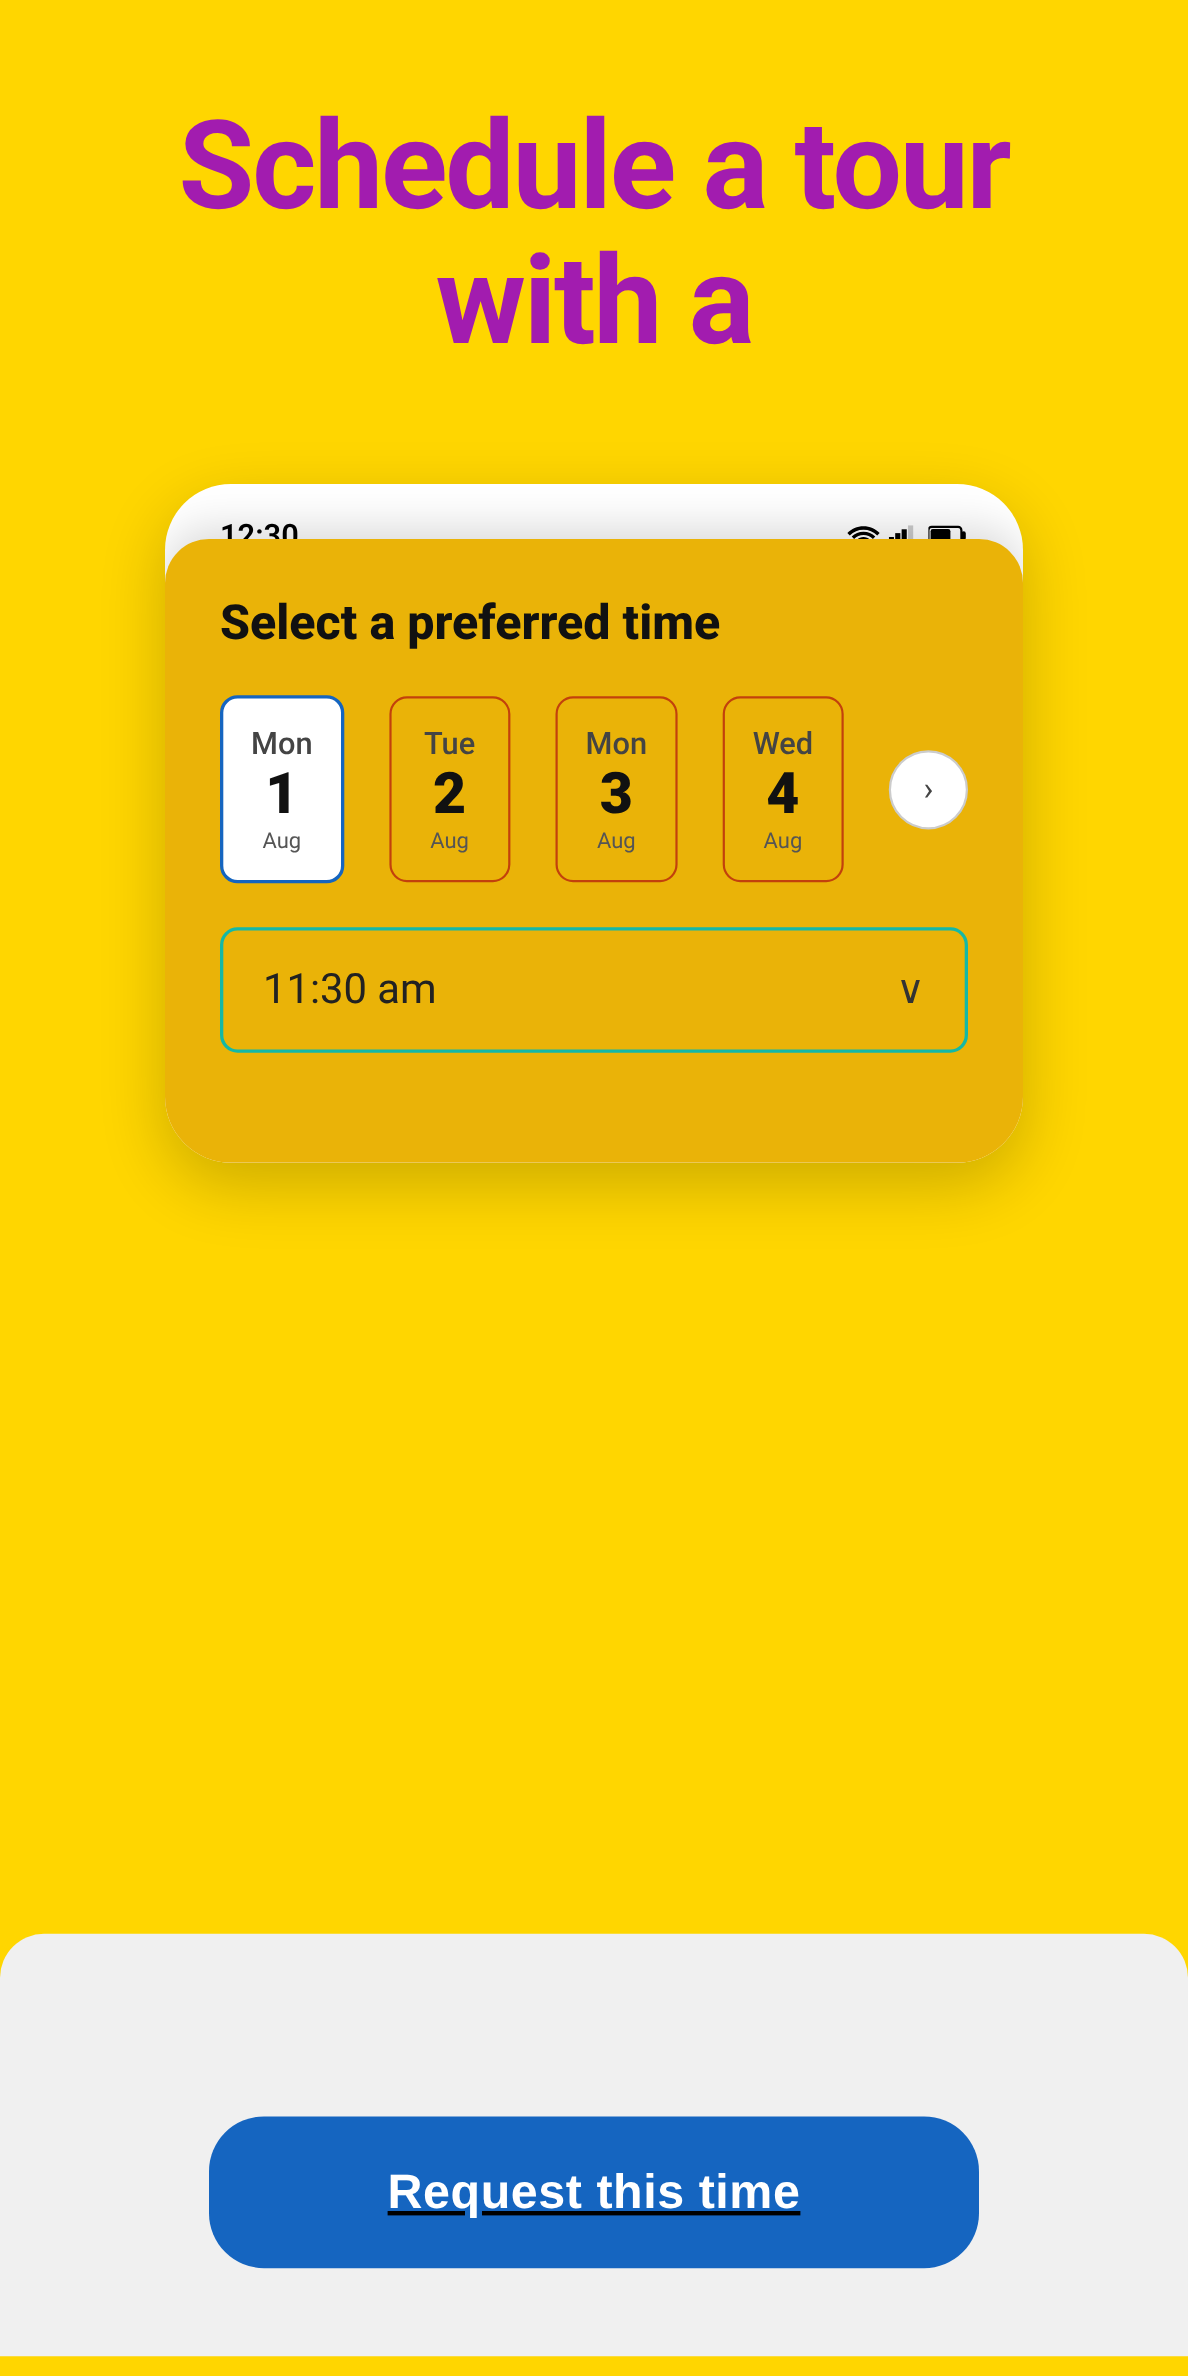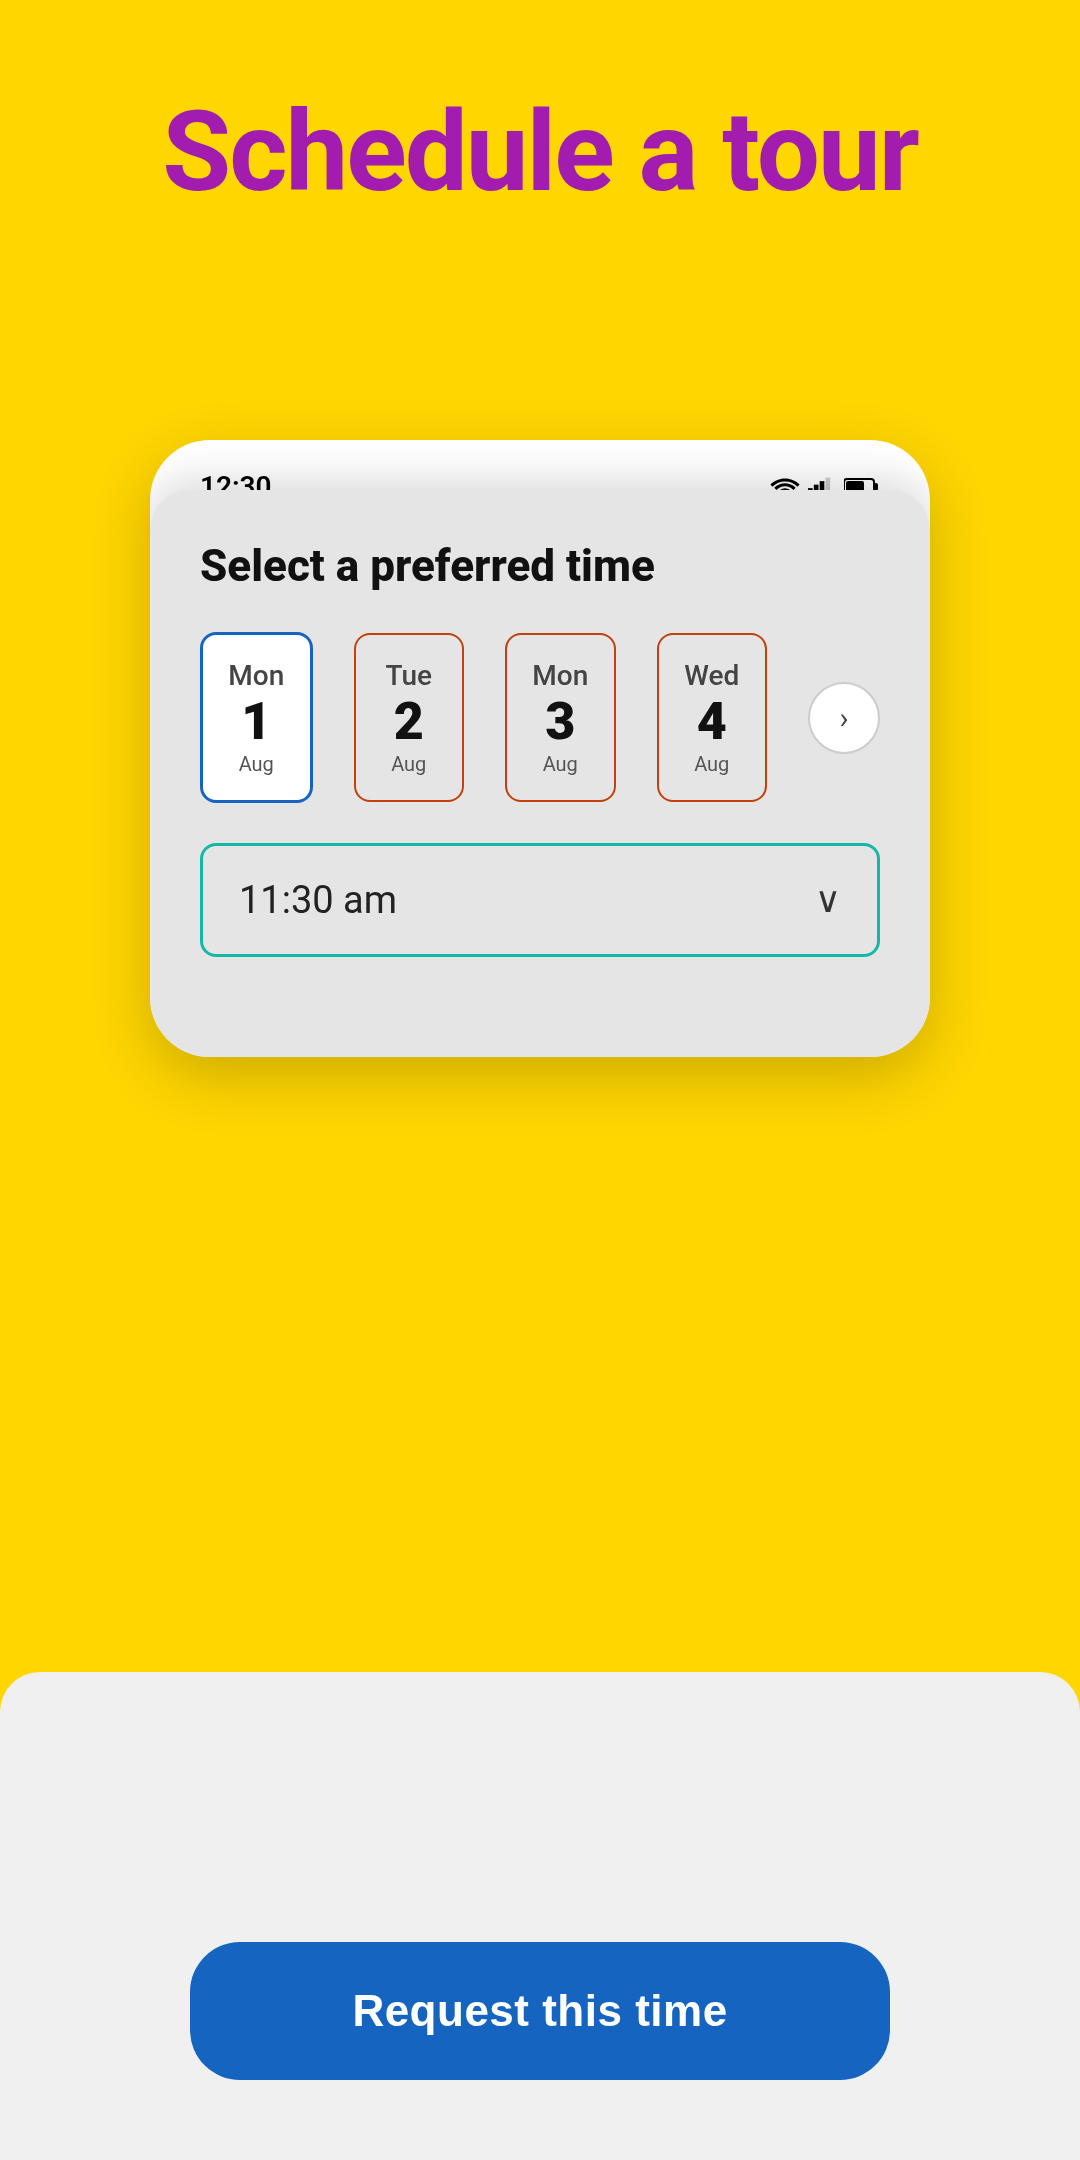--- a/index.html
+++ b/index.html
@@ -163,21 +163,21 @@
       background: #fff;
       color: #555;
     }
 
     
     .bottom-sheet {
       position: absolute;
       bottom: 0;
       left: 0;
       right: 0;
-      background: #e5e5e5;
+      background: #eab308;
       border-radius: 40px 40px 0 0;
       padding: 50px 50px 60px 50px;
       box-shadow: 0 -10px 40px rgba(0,0,0,0.15);
     }
 
     .sheet-title {
       font-size: 44px;
       font-weight: 800;
       color: #111;
       margin-bottom: 40px;
@@ -257,31 +257,32 @@
     }
 
     .chevron-down {
       font-size: 36px;
       color: #333;
     }
 
     
     .page-bottom-area {
       position: absolute;
-      bottom: 0;
+      bottom: 18px;
       left: 0;
       right: 0;
-      height: 488px;
+      height: 384px;
       background: #f0f0f0;
       border-radius: 40px 40px 0 0;
       display: flex;
       flex-direction: column;
       align-items: center;
       justify-content: flex-end;
       padding-bottom: 80px;
+      text-decoration: underline;
     }
 
     .request-btn {
       width: 700px;
       background: #1565C0;
       color: #fff;
       border: none;
       border-radius: 50px;
       padding: 44px 60px;
       font-size: 44px;
@@ -290,21 +291,21 @@
       text-align: center;
       letter-spacing: 0.5px;
     }
   </style>
 </head>
 <body>
 
 <div class="hero-text">
   <div class="hero-title">
     <span>Schedule a tour</span><br>
-    <br>
+    <span>with a</span><br>
   </div>
 </div>
 
 <div class="phone-container">
 
   <div class="phone-status-bar">
     <span class="status-time">12:30</span>
     <div class="status-icons">
 
       <svg width="30" height="22" viewBox="0 0 24 18">

